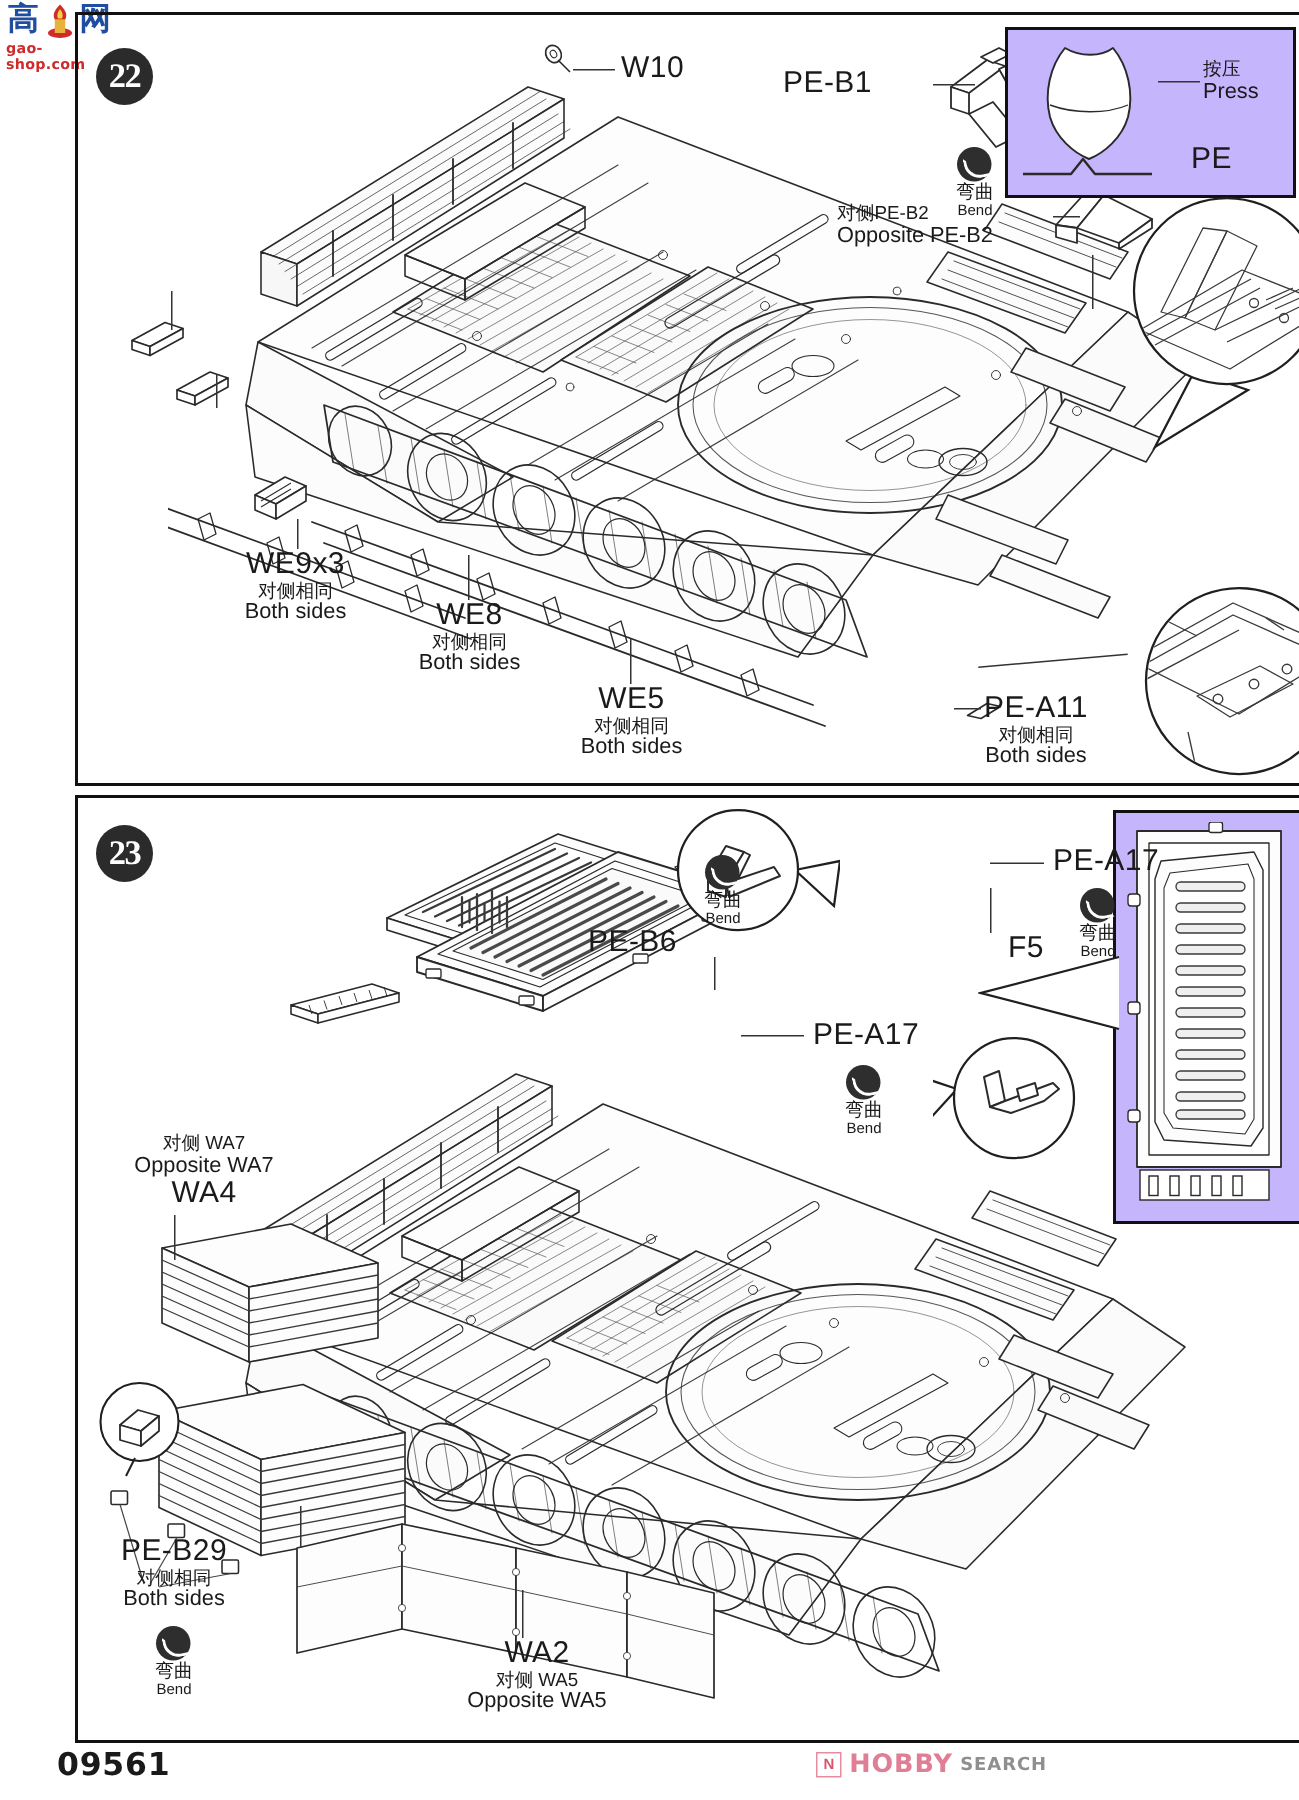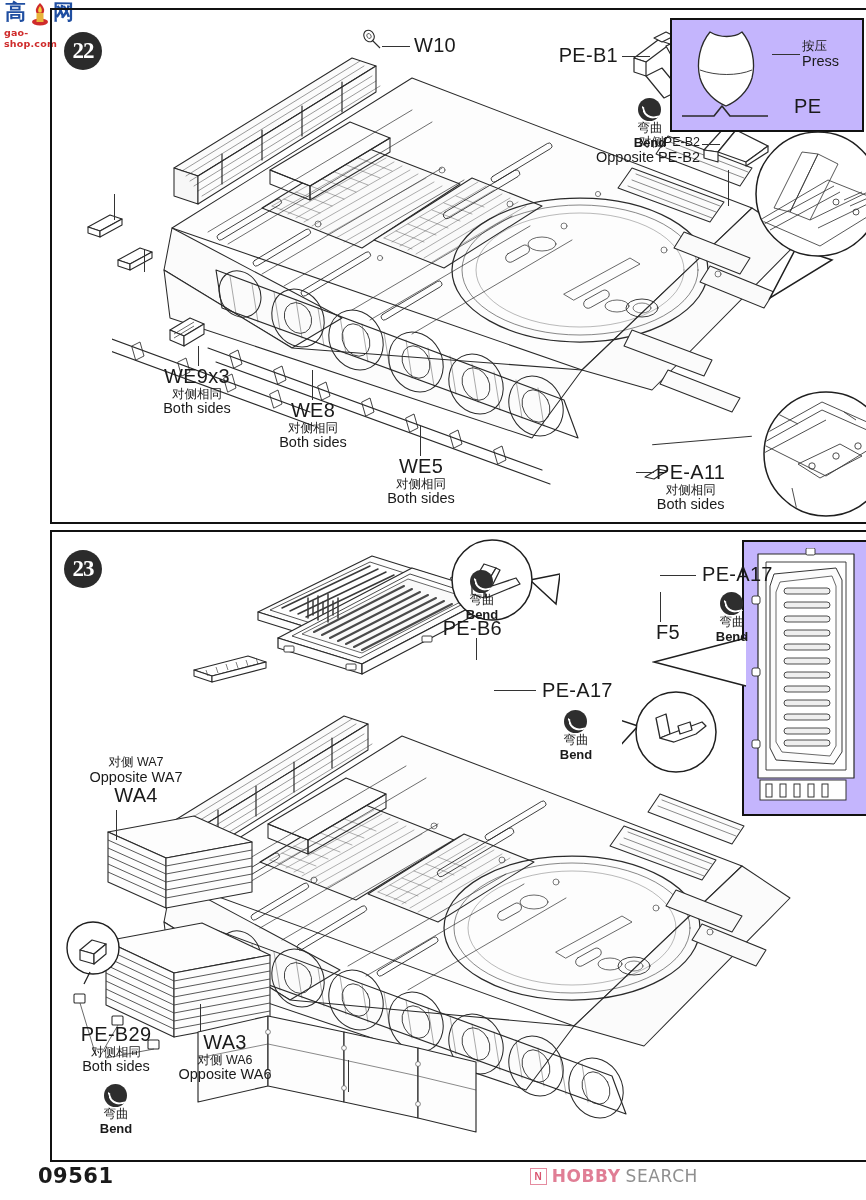--- a/index.html
+++ b/index.html
@@ -25,36 +25,36 @@
     justify-content:center;font-size:23px;font-weight:bold;
     font-family:"Liberation Serif","DejaVu Serif",serif;letter-spacing:-1px;
   }
 
   
   .label{position:absolute;line-height:1.08;white-space:nowrap;}
   .label .cn{font-size:12.5px;}
   .label .en{font-size:14.5px;}
   .label .pn{font-size:20px;letter-spacing:.3px;}
   .label.ctr{text-align:center;}
-  .label.rgt{text-align:right;}
+  .label.rgt{text-align:left;}
 
   
   .bend-ico{
     position:absolute;width:23px;height:23px;border-radius:50%;
     background:#2e2e2e;
   }
   .bend-ico::after{
     content:"";position:absolute;left:5px;top:6px;width:13px;height:11px;
     border:2.4px solid #fff;border-top-color:transparent;
     border-right-color:transparent;border-radius:0 0 0 11px;
     transform:rotate(-12deg);
   }
   .bend-lbl{position:absolute;text-align:center;line-height:1.08;}
   .bend-lbl .cn{font-size:12.5px;}
-  .bend-lbl .en{font-size:13px;font-weight:bold;}
+  .bend-lbl .en{font-size:10px;}
 
   
   .ln{position:absolute;background:#333;}
   .lnh{height:1px;}
   .lnv{width:1px;}
 
   
   #wm-gao{position:absolute;left:4px;top:2px;width:74px;height:40px;}
   #wm-gao .cjk{
     position:absolute;top:0;font-family:"DejaVu Sans",sans-serif;
@@ -75,21 +75,21 @@
   #kit-no{position:absolute;left:26px;top:6px;font-size:21px;font-weight:bold;
           font-family:"DejaVu Sans",sans-serif;letter-spacing:.5px;}
   #page-no{position:absolute;left:0;top:6px;width:866px;text-align:center;
            font-size:21px;font-weight:bold;font-family:"DejaVu Sans",sans-serif;}
   #hobby{position:absolute;right:8px;top:8px;display:flex;align-items:center;gap:5px;}
   #hobby .mark{width:15px;height:15px;border:1.6px solid #e58ca0;
                display:flex;align-items:center;justify-content:center;
                color:#d9546f;font-size:10px;font-weight:bold;}
   #hobby .h1{color:#e07e95;font-size:17px;font-weight:bold;letter-spacing:.6px;
              font-family:"DejaVu Sans",sans-serif;}
-  #hobby .h2{color:#8f8f8f;font-size:17px;font-weight:normal;letter-spacing:.6px;
+  #hobby .h2{color:#8f8f8f;font-size:12px;font-weight:bold;letter-spacing:.6px;
              font-family:"DejaVu Sans",sans-serif;}
 
   svg{display:block;}
   .art{position:absolute;pointer-events:none;}
 </style>
 </head>
 <body>
 
 <div class="sheet">
 
@@ -866,21 +866,21 @@
     <div class="label" style="left:650px;top:32px;">
       <div class="pn">PE-A17</div>
     </div>
     <div class="ln lnh" style="left:608px;top:43px;width:36px;"></div>
     <div class="bend-ico" style="left:668px;top:60px;"></div>
     <div class="bend-lbl" style="left:630px;top:84px;width:100px;">
       <div class="cn">弯曲</div>
       <div class="en">Bend</div>
     </div>
 
-    <div class="label" style="left:604px;top:90px;">
+    <div class="label" style="left:620px;top:90px;">
       <div class="pn">F5</div>
     </div>
     <div class="ln lnv" style="left:608px;top:60px;height:30px;"></div>
 
     <div class="label" style="left:490px;top:148px;">
       <div class="pn">PE-A17</div>
     </div>
     <div class="ln lnh" style="left:442px;top:158px;width:42px;"></div>
     <div class="bend-ico" style="left:512px;top:178px;"></div>
     <div class="bend-lbl" style="left:474px;top:202px;width:100px;">
@@ -888,27 +888,27 @@
       <div class="en">Bend</div>
     </div>
 
     <div class="label ctr" style="left:4px;top:224px;width:160px;">
       <div class="cn">对侧 WA7</div>
       <div class="en">Opposite WA7</div>
       <div class="pn">WA4</div>
     </div>
     <div class="ln lnv" style="left:64px;top:278px;height:30px;"></div>
 
-    <div class="label ctr" style="left:100px;top:500px;width:146px;">
-      <div class="pn">WA3</div>
-      <div class="cn">对侧 WA6</div>
-      <div class="en">Opposite WA6</div>
-    </div>
     <div class="ln lnv" style="left:148px;top:472px;height:28px;"></div>
 
+    <div class="label ctr" style="left:230px;top:560px;width:152px;">
+      <div class="pn">WA2</div>
+      <div class="cn">对侧 WA5</div>
+      <div class="en">Opposite WA5</div>
+    </div>
     <div class="ln lnv" style="left:296px;top:528px;height:32px;"></div>
 
     <div class="label ctr" style="left:-2px;top:492px;width:132px;">
       <div class="pn">PE-B29</div>
       <div class="cn">对侧相同</div>
       <div class="en">Both sides</div>
     </div>
     <div class="bend-ico" style="left:52px;top:552px;"></div>
     <div class="bend-lbl" style="left:14px;top:576px;width:100px;">
       <div class="cn">弯曲</div>

